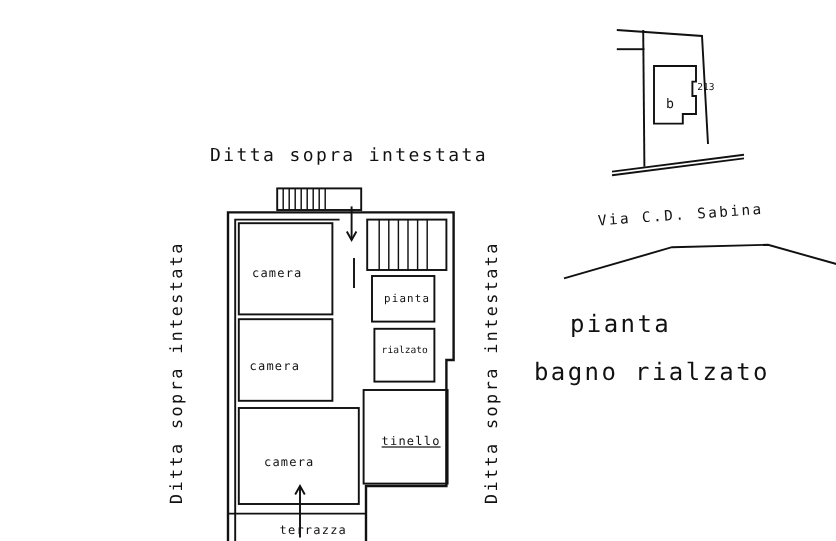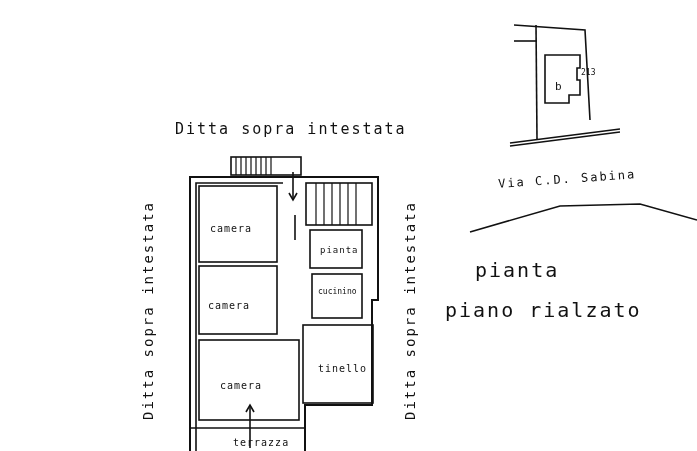--- a/index.html
+++ b/index.html
@@ -71,21 +71,21 @@
   </g>
 </svg>
 
 <div class="hand" style="left:175px;top:120px;font-size:15px;letter-spacing:2px;">Ditta sopra intestata</div>
 <div class="hand vert-left" style="left:140px;top:420px;font-size:14px;letter-spacing:2px;">Ditta sopra intestata</div>
 <div class="hand vert-left" style="left:402px;top:420px;font-size:14px;letter-spacing:2px;">Ditta sopra intestata</div>
 <div class="hand" style="left:498px;top:172px;font-size:12px;letter-spacing:2px;transform:rotate(-4deg);">Via C.D. Sabina</div>
 <div class="hand" style="left:581px;top:68px;font-size:8px;">213</div>
 <div class="hand" style="left:555px;top:80px;font-size:11px;">b</div>
 <div class="hand" style="left:475px;top:258px;font-size:20px;letter-spacing:2px;">pianta</div>
-<div class="hand" style="left:445px;top:298px;font-size:20px;letter-spacing:2px;">piano rialzato</div>
+<div class="hand" style="left:445px;top:298px;font-size:20px;letter-spacing:2px;">bagno rialzato</div>
 
 <div class="hand room-label" style="left:210px;top:223px;">camera</div>
 <div class="hand room-label" style="left:208px;top:300px;">camera</div>
 <div class="hand room-label" style="left:220px;top:380px;">camera</div>
 <div class="hand room-label" style="left:320px;top:245px;font-size:9px;">pianta</div>
-<div class="hand room-label" style="left:318px;top:287px;font-size:8px;letter-spacing:0;">cucinino</div>
-<div class="hand room-label" style="left:318px;top:363px;">tinello</div>
+<div class="hand room-label" style="left:318px;top:287px;font-size:8px;letter-spacing:0;">rialzato</div>
+<div class="hand room-label" style="left:318px;top:363px;text-decoration:underline;">tinello</div>
 <div class="hand room-label" style="left:233px;top:437px;">terrazza</div>
 
 </body></html>

